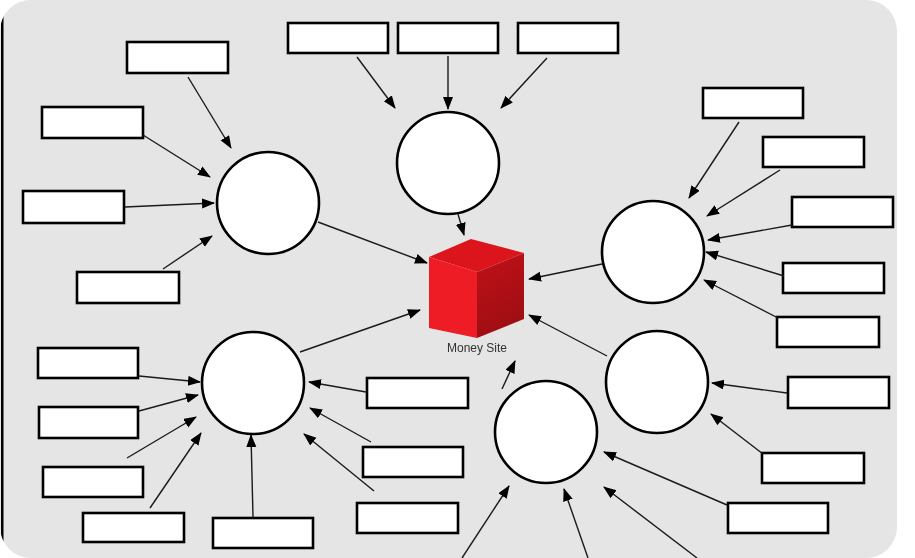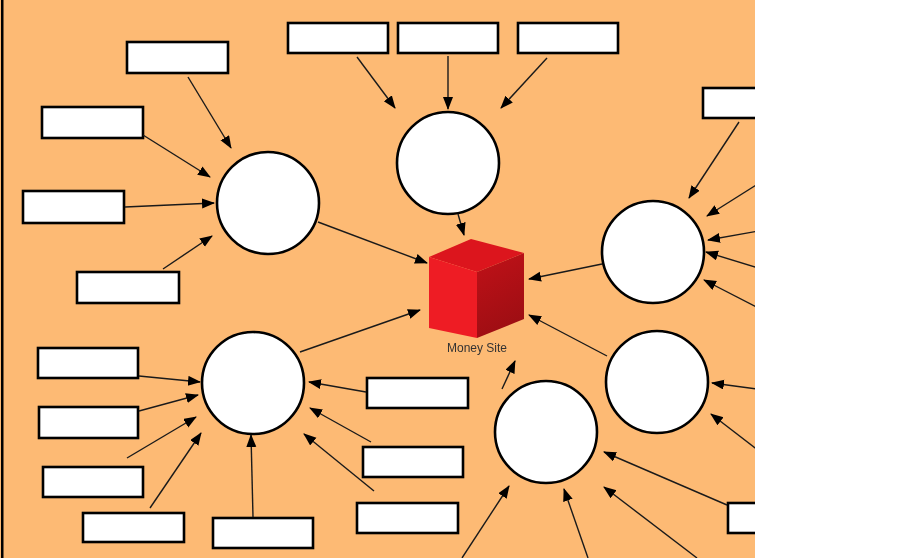--- a/index.html
+++ b/index.html
@@ -1,22 +1,23 @@
 <!DOCTYPE html>
 <html><head>
 <meta charset="utf-8">
 <style>
   html, body { margin: 0; padding: 0; background: #ffffff; }
   #stage {
     position: relative;
-    width: 755px;
+    width: 897px;
     height: 558px;
-    background: #fdba74;
+    background: #e5e5e5;
     overflow: hidden;
     font-family: "Liberation Sans", sans-serif;
+    border-radius: 31px;
   }
   #diagram-svg { position: absolute; left: 0; top: 0; }
   #diagram-svg text {
     font-family: "Liberation Sans", sans-serif;
     font-size: 12px;
   }
 </style>
 </head>
 <body>
 

